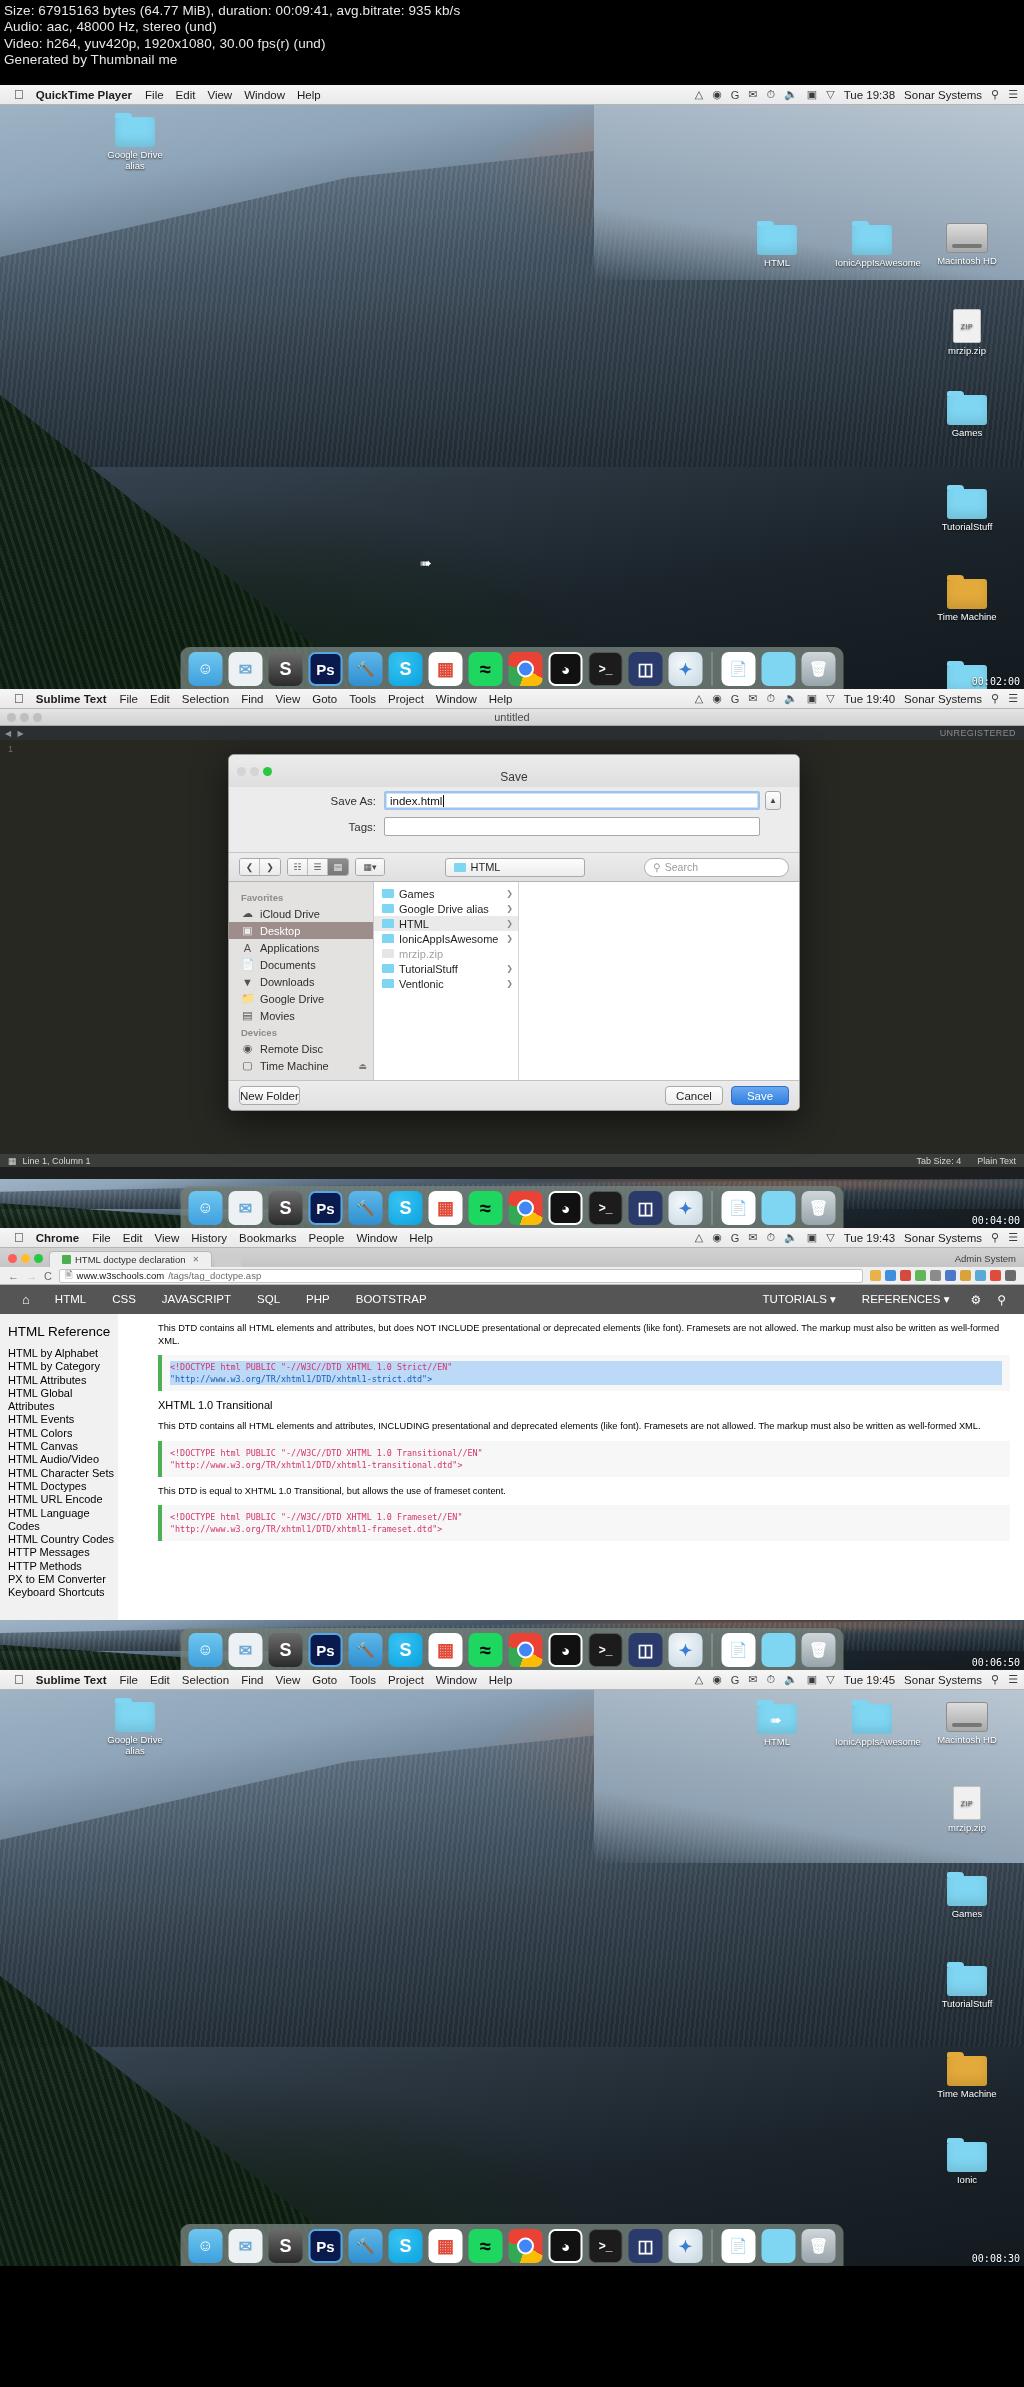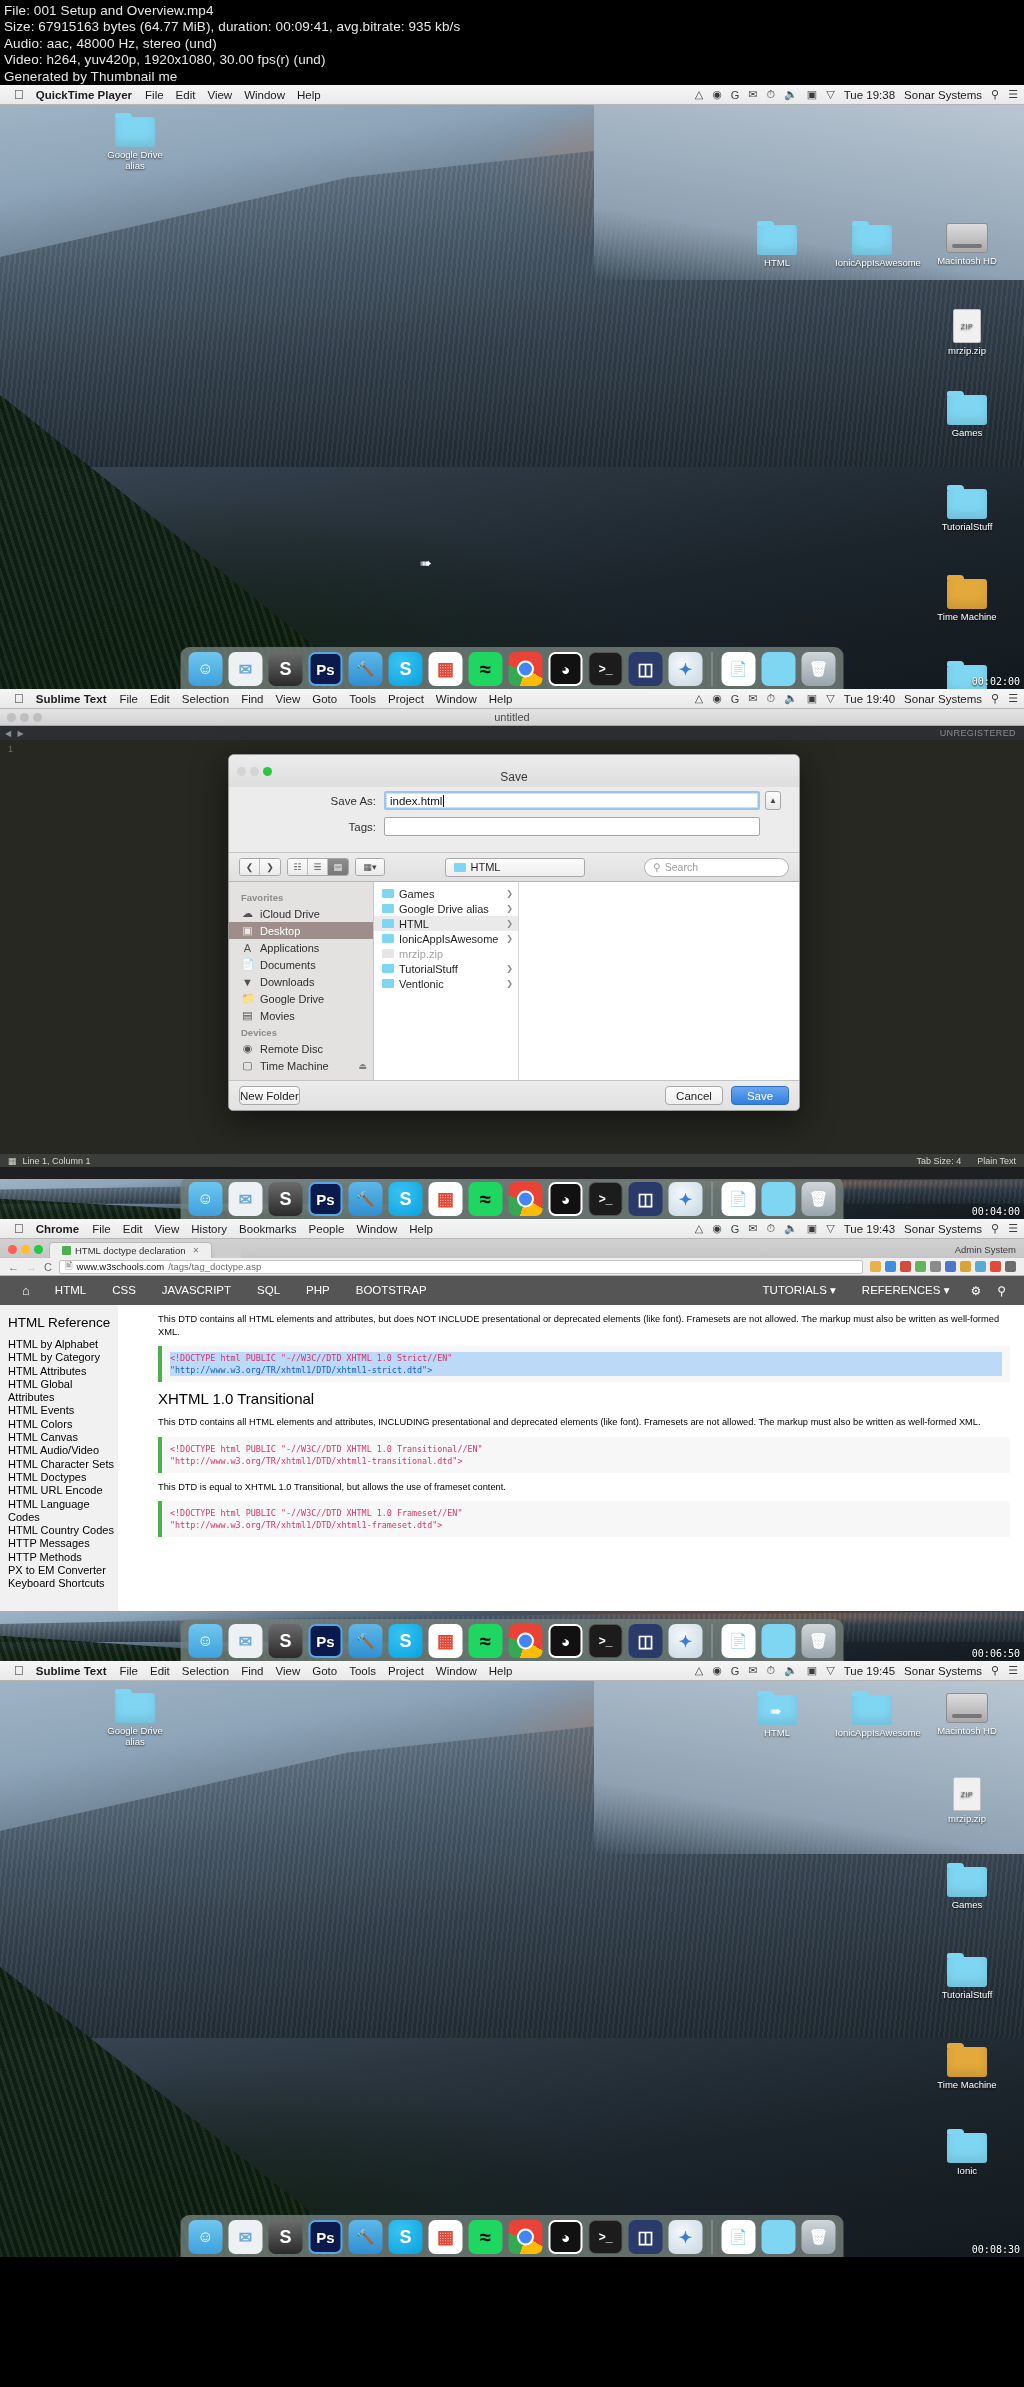--- a/index.html
+++ b/index.html
@@ -214,32 +214,31 @@
   .w3nav a{ padding:0 13px; color:#fff; line-height:29px; }
   .w3nav .home{ font-size:13px; padding:0 12px;}
   .w3nav .right{ margin-left:auto; display:flex; align-items:center; }
   .w3nav .right .ic{ padding:0 8px; font-size:12px;}
   .w3body{ display:flex; background:#fff;gap:32px; }
   .w3side{ width:118px; background:#f1f1f1; padding:10px 0 6px 8px; }
   .w3side h3{ font-size:13.5px; color:#000; font-weight:normal; margin-bottom:8px; }
   .w3side a{ display:block; font-size:11px; color:#000; line-height:13.3px; }
   .w3main{ flex:1; padding:8px 14px 4px 8px; color:#000;}
   .w3main p{ font-size:9.3px; line-height:12.6px; margin-bottom:8px;}
-  .w3main h2{ font-size:15px; font-weight:normal; margin:6px 0 9px;}
+  .w3main h2{ font-size:11px; font-weight:normal; margin:6px 0 9px;}
   .code{ border-left:4px solid #4caf50; background:#f7f7f7; padding:6px 8px;
      font-family:"DejaVu Sans Mono", monospace; font-size:8.4px; line-height:12px;
      color:#d6336c; margin-bottom:8px;}
   .code .hl{ background:#bcd9f7; }
   .code .u{ color:#1a5fb4;}
 </style>
 </head>
 <body>
 
 <div class="fileinfo">
-  <div>File: 001 Setup and Overview.mp4</div>
   <div>Size: 67915163 bytes (64.77 MiB), duration: 00:09:41, avg.bitrate: 935 kb/s</div>
   <div>Audio: aac, 48000 Hz, stereo (und)</div>
   <div>Video: h264, yuv420p, 1920x1080, 30.00 fps(r) (und)</div>
   <div>Generated by Thumbnail me</div>
 </div>
 
 <div class="menubar">
   <span class="apple"></span>
   <span class="app">QuickTime Player</span>
   <span class="mi">File</span>
@@ -517,21 +516,21 @@
         <span>▦</span>
         <span>Line 1, Column 1</span>
       </span>
     <span class="r">
         <span>Tab Size: 4</span>
         <span>Plain Text</span>
       </span>
   </div>
 </div>
 
-<div class="desktop" style="height:40px;">
+<div class="desktop" style="height:49px;">
   <div class="wall"></div>
   <div class="dock" style="bottom:0">
     <div class="it i-finder"></div>
     <div class="it i-mail"></div>
     <div class="it i-sublime"></div>
     <div class="it i-ps"></div>
     <div class="it i-xcode"></div>
     <div class="it i-skype"></div>
     <div class="it i-apps"></div>
     <div class="it i-spotify"></div>

